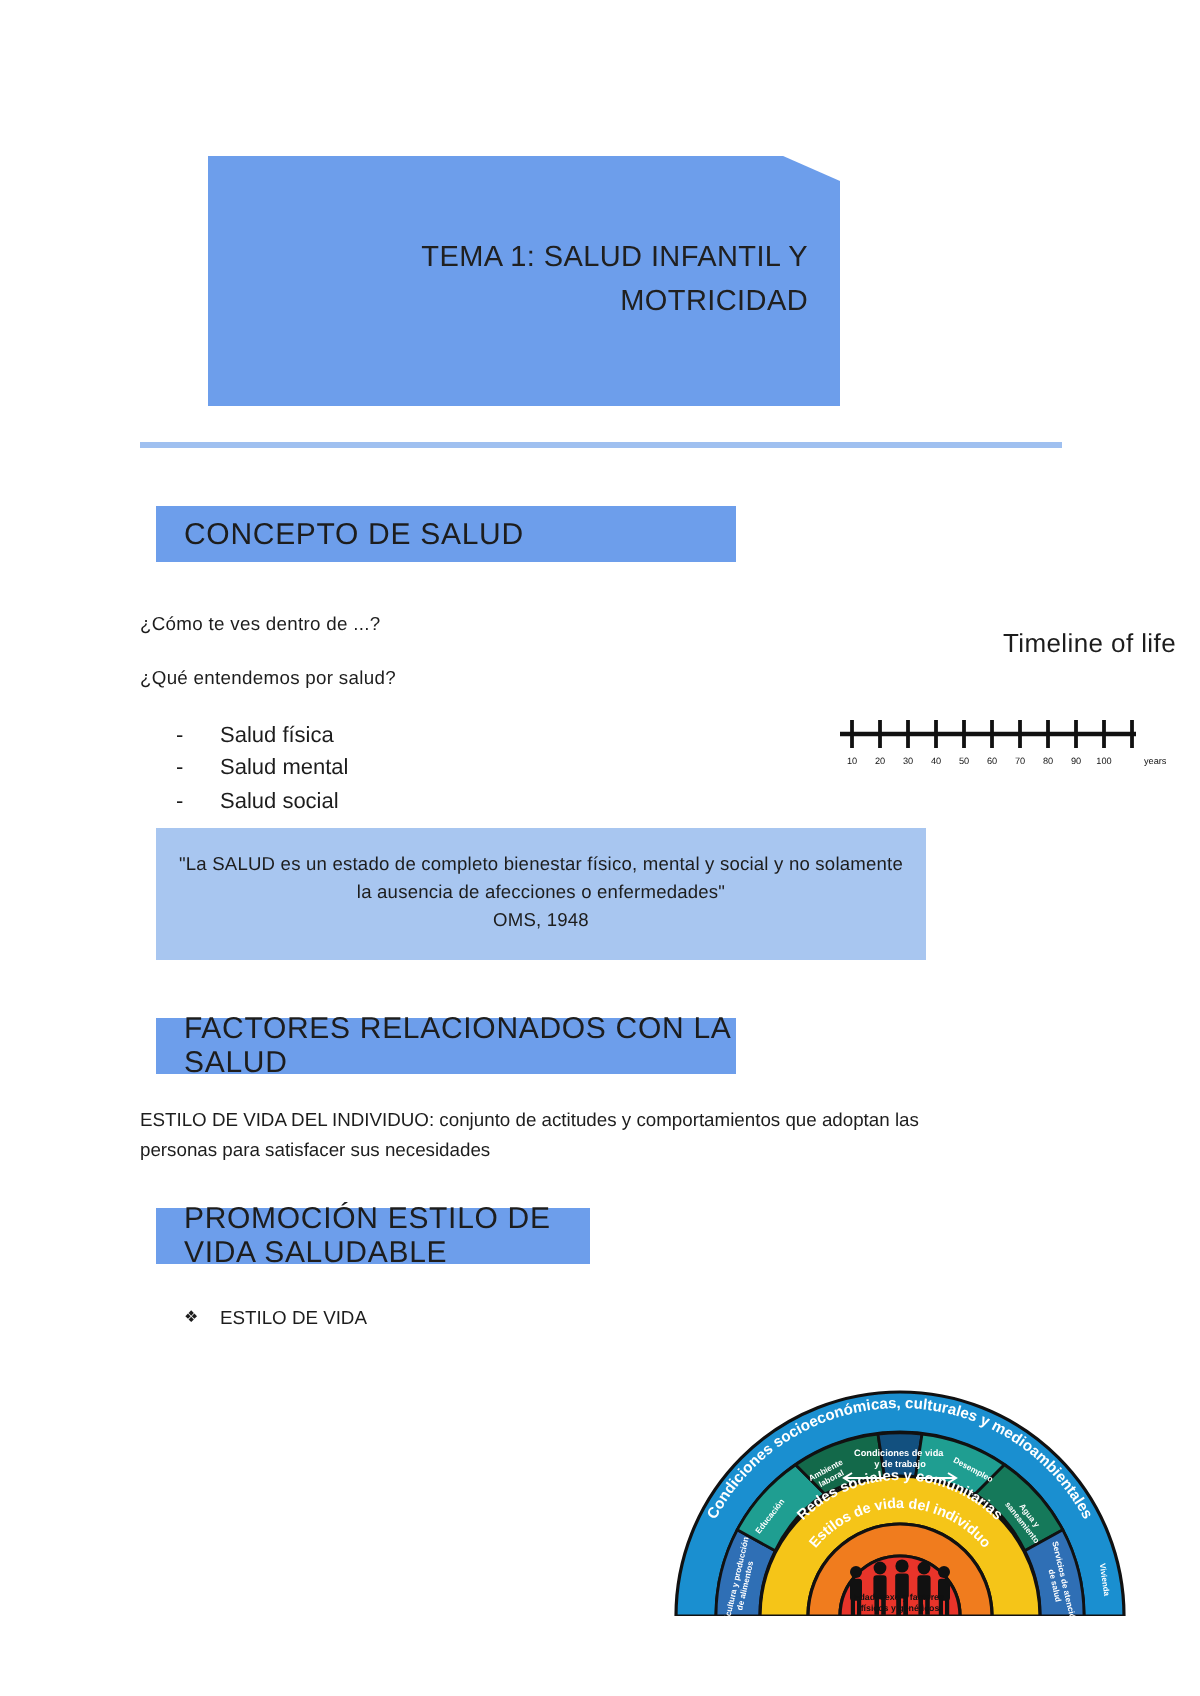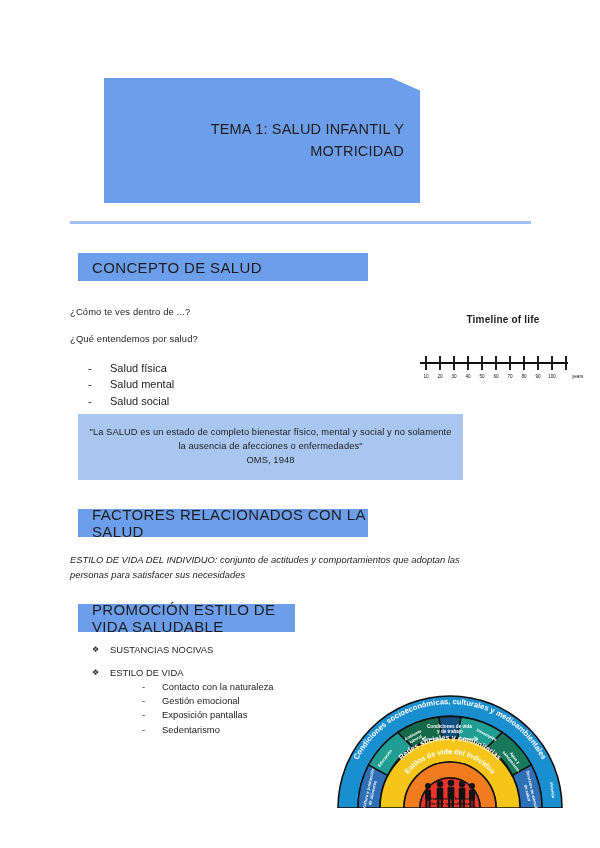--- a/index.html
+++ b/index.html
@@ -120,21 +120,20 @@
 
   
   #estilo-stmt {
     position: absolute;
     left: 70px;
     top: 553px;
     width: 420px;
     font-size: 9.4px;
     color: #1d1d1d;
     line-height: 1.55;
-    font-style: italic;
   }
 
   
   .promo-list {
     position: absolute;
     left: 92px;
     top: 643px;
     font-size: 9.4px;
     color: #1d1d1d;
     list-style: none;
@@ -161,25 +160,25 @@
   .gap { height: 9px; }
 
   
   .timeline-wrap {
     position: absolute;
     left: 418px;
     top: 314px;
     width: 170px;
   }
   .timeline-title {
-    font-size: 10px;
-    color: #1d1d1d;
-    text-align: center;
+    font-size: 13px;
+    color: #1d1d1d;
+    text-align: right;
     margin-bottom: 26px;
-    font-weight: bold;
+    font-weight: normal;
     letter-spacing: 0.2px;
   }
   .timeline-svg { display: block; }
 
   
   .rainbow {
     position: absolute;
     left: 330px;
     top: 640px;
     width: 240px;
@@ -261,32 +260,23 @@
     <span>FACTORES RELACIONADOS CON LA SALUD</span>
   </div>
 
   <div id="estilo-stmt">ESTILO DE VIDA DEL INDIVIDUO: conjunto de actitudes y comportamientos que adoptan las personas para satisfacer sus necesidades</div>
 
   <div class="sec-header" id="hdr-promocion">
     <span>PROMOCIÓN ESTILO DE VIDA SALUDABLE</span>
   </div>
 
   <ul class="promo-list">
-    <li class="lvl1">
-      <span>SUSTANCIAS NOCIVAS</span>
-    </li>
     <div class="gap"></div>
     <li class="lvl1">
       <span>ESTILO DE VIDA</span>
-      <ul class="sub">
-        <li>Contacto con la naturaleza</li>
-        <li>Gestión emocional</li>
-        <li>Exposición pantallas</li>
-        <li>Sedentarismo</li>
-      </ul>
     </li>
   </ul>
 
   <div class="rainbow">
     <svg width="240" height="182" viewBox="0 0 240 182">
       <defs>
 
         <path id="pOuter" d="M 16,168 A 104,104 0 0 1 224,168" fill="none"></path>
         <path id="pMiddle" d="M 52,168 A 68,68 0 0 1 188,168" fill="none"></path>
         <path id="pInner" d="M 66,168 A 54,54 0 0 1 174,168" fill="none"></path>

